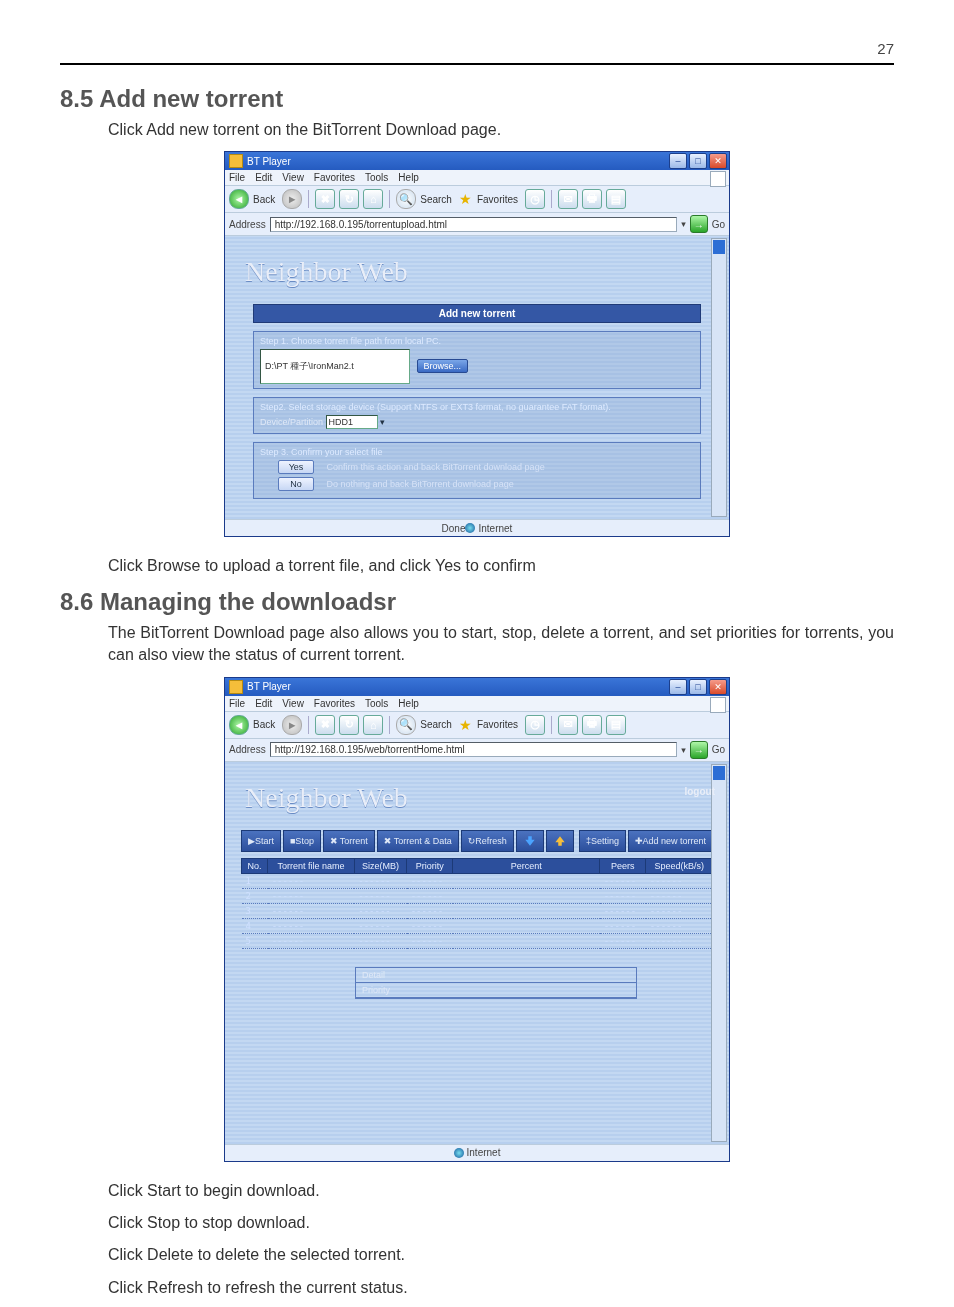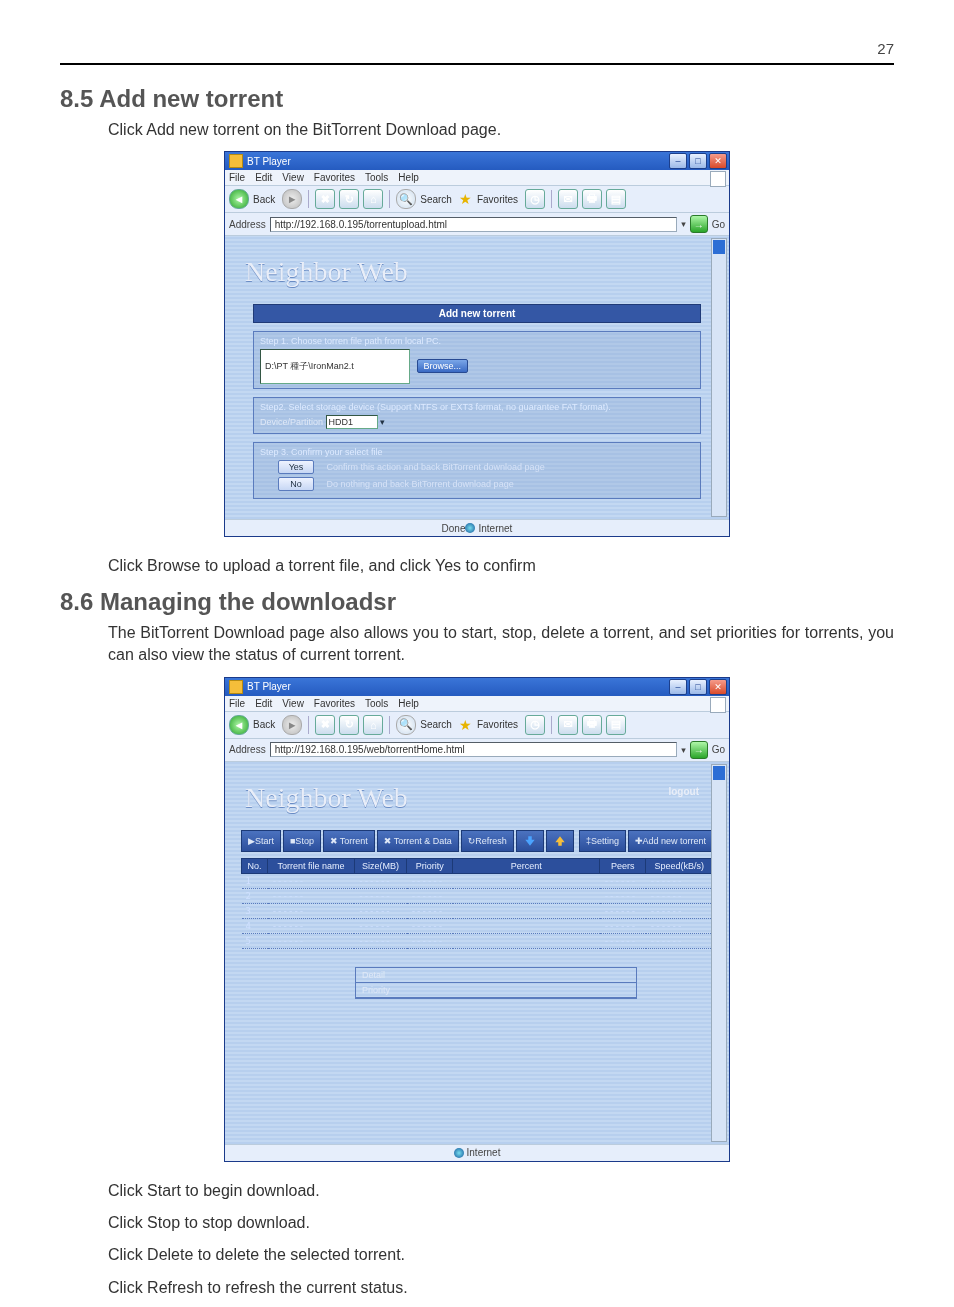--- a/index.html
+++ b/index.html
@@ -165,21 +165,21 @@
   }
   .nw-yesno{
     background:linear-gradient(#eef3ff,#c7d7f4);border:1px solid #5a7bbd;
     color:#234;padding:1px 6px;font-size:9px;border-radius:2px;display:inline-block;
     margin-right:6px;min-width:22px;text-align:center;
   }
   .nw-sub{color:#d6e2f7;font-size:9px;margin-left:4px;}
 
   
   .dl-logout{
-    position:absolute;right:30px;top:24px;font-size:10px;font-weight:bold;color:#e9eef8;
+    position:absolute;right:14px;top:24px;font-size:10px;font-weight:bold;color:#e9eef8;
   }
   .dl-toolbar{
     display:flex;gap:2px;margin:10px 6px 6px 6px;
   }
   .dl-btn{
     background:linear-gradient(#4b72bf,#2c4f9c);border:1px solid #1c3a77;
     color:#dfe8f7;font-size:9px;padding:3px 6px;display:inline-flex;align-items:center;gap:3px;
   }
   .dl-btn.arrow svg{width:14px;height:14px;}
   .dl-table{

